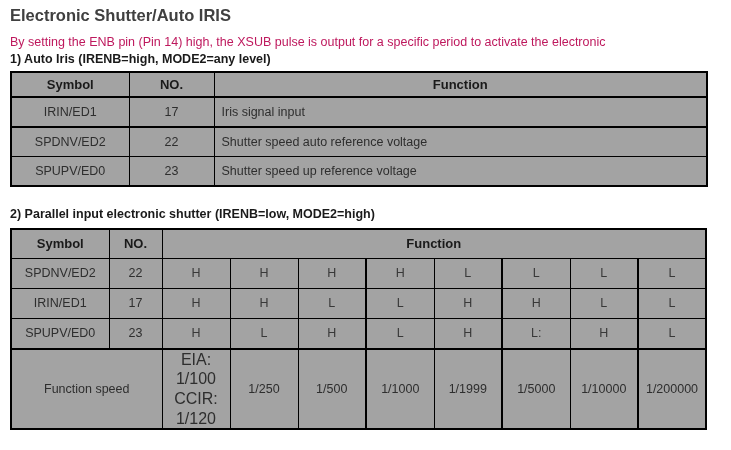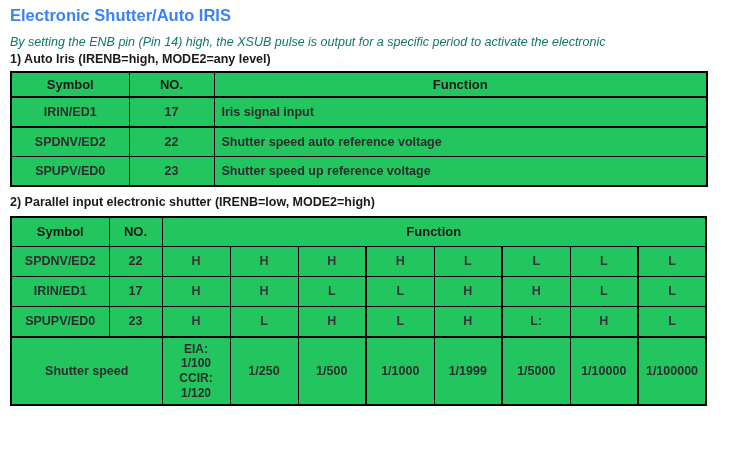--- a/index.html
+++ b/index.html
@@ -14,47 +14,46 @@
     background: #ffffff;
     font-family: "Liberation Sans", sans-serif;
     color: #222222;
     overflow: hidden;
     box-sizing: border-box;
     padding: 6px 10px 0 10px;
   }
   .doc-title {
     font-size: 16.5px;
     font-weight: bold;
-    color: #3b82f6;
+    color: #404040;
     margin: 0;
     line-height: 1.15;
   }
   .intro {
     margin-top: 9px;
     font-size: 12.5px;
     line-height: 1.42;
-    color: #0f766e;
-    font-style: italic;
+    color: #be185d;
   }
   .section-heading {
     font-size: 12.5px;
     font-weight: bold;
     color: #1a1a1a;
     margin-top: 0;
     margin-bottom: 4px;
     line-height: 1.25;
   }
   .section-heading.second {
-    margin-top: 8px;
+    margin-top: 20px;
     margin-bottom: 5px;
   }
   table {
     border-collapse: collapse;
     table-layout: fixed;
-    background: #22c55e;
+    background: #a3a3a3;
   }
   table, th, td {
     border: 1px solid #000000;
   }
   table {
     border-width: 2px;
   }
   th {
     font-size: 13px;
     font-weight: bold;
@@ -62,40 +61,39 @@
     text-align: center;
     padding: 0;
   }
   td {
     font-size: 12.5px;
     color: #2e2e2e;
     text-align: center;
     vertical-align: middle;
     padding: 0;
     overflow: hidden;
-    font-weight: bold;
   }
   
   .t1 { width: 696px; }
   .t1 th { height: 23px; border-bottom-width: 2px; }
   .t1 td { height: 28px; }
   .t1 tr.emph td { border-bottom-width: 2px; }
   .t1 td.fn { text-align: left; padding-left: 7px; }
   
   .t2 { width: 697px; }
   .t2 th { height: 28px; }
   .t2 td.sig { height: 29px; }
   .t2 td.lvl { color: #383838; }
   .t2 td.thickR { border-right-width: 2px; }
   .t2 tr.lastSig td { border-bottom-width: 2px; }
   .t2 td.shutter-label { height: 66px; }
   .t2 td.speed { height: 66px; }
   .t2 td.multiline {
     white-space: pre-line;
-    font-size: 12px;
+    font-size: 16px;
     line-height: 1.22;
   }
 </style>
 </head>
 <body>
 
 <div class="page">
 
   <h1 class="doc-title">Electronic Shutter/Auto IRIS</h1>
 
@@ -190,29 +188,29 @@
       <td class="sig lvl">L</td>
       <td class="sig lvl thickR">H</td>
       <td class="sig lvl">L</td>
       <td class="sig lvl thickR">H</td>
       <td class="sig lvl">L:</td>
       <td class="sig lvl thickR">H</td>
       <td class="sig lvl">L</td>
     </tr>
 
     <tr>
-      <td colspan="2" class="shutter-label">Shutter speed</td>
+      <td colspan="2" class="shutter-label">Function speed</td>
       <td class="speed multiline">EIA:
 1/100
 CCIR:
 1/120</td>
       <td class="speed">1/250</td>
       <td class="speed thickR">1/500</td>
       <td class="speed">1/1000</td>
       <td class="speed thickR">1/1999</td>
       <td class="speed">1/5000</td>
       <td class="speed thickR">1/10000</td>
-      <td class="speed">1/100000</td>
+      <td class="speed">1/200000</td>
     </tr>
   </tbody>
     </table>
 
 </div>
 
 </body></html>

